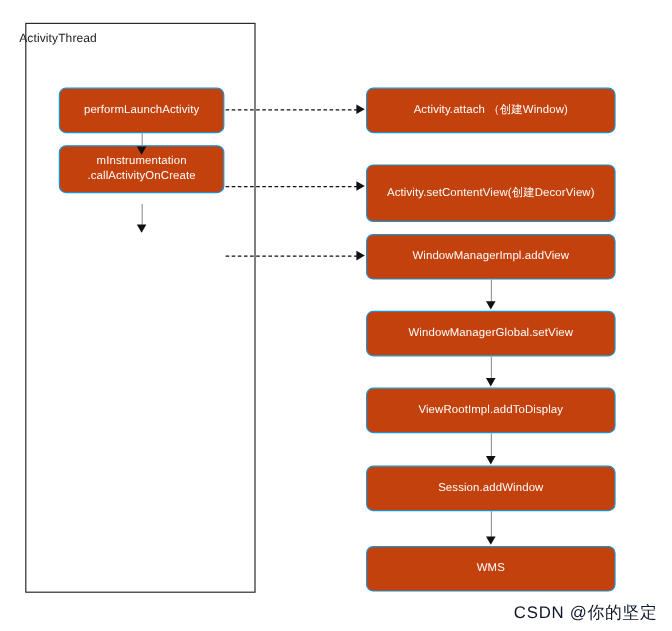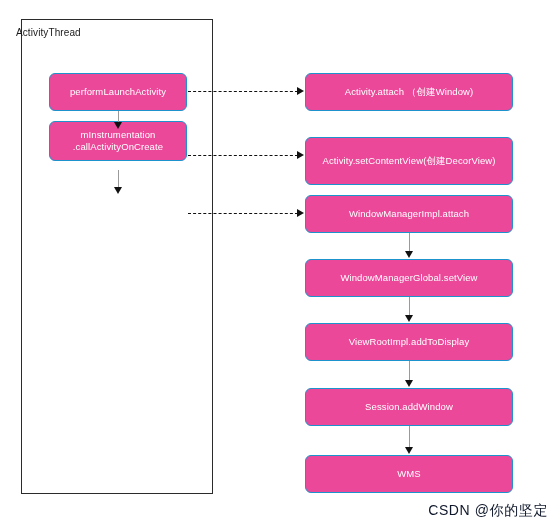--- a/index.html
+++ b/index.html
@@ -44,21 +44,21 @@
     color: #1a1a1a;
     letter-spacing: 0.1px;
     white-space: nowrap;
   }
 
   
   .node {
     position: absolute;
     box-sizing: border-box;
     border-radius: 6px;
-    background: #ec4899;
+    background: #c2410c;
     border: 1px solid #1c93cc;
     color: #ffffff;
     display: flex;
     align-items: center;
     justify-content: center;
     text-align: center;
     font-size: 9.5px;
     line-height: 12px;
     letter-spacing: 0.1px;
     padding: 0 5px;
@@ -124,21 +124,21 @@
   <div class="vline" style="left:118px; top:111px; height:12px;"></div>
   <div class="arrowhead-down" style="left:113.5px; top:122px;"></div>
 
   <div class="vline" style="left:118px; top:170px; height:18px;"></div>
   <div class="arrowhead-down" style="left:113.5px; top:187px;"></div>
 
   <div class="node right" style="top:73px; height:38px;">Activity.attach （创建Window)</div>
 
   <div class="node right" style="top:137px; height:48px;">Activity.setContentView(创建DecorView)</div>
 
-  <div class="node right" style="top:195px; height:38px;">WindowManagerImpl.attach</div>
+  <div class="node right" style="top:195px; height:38px;">WindowManagerImpl.addView</div>
 
   <div class="node right" style="top:259px; height:38px;">WindowManagerGlobal.setView</div>
 
   <div class="node right" style="top:323px; height:38px;">ViewRootImpl.addToDisplay</div>
 
   <div class="node right" style="top:388px; height:38px;">Session.addWindow</div>
 
   <div class="node right" style="top:455px; height:38px;">WMS</div>
 
   <div class="vline" style="left:409px; top:233px; height:19px;"></div>

